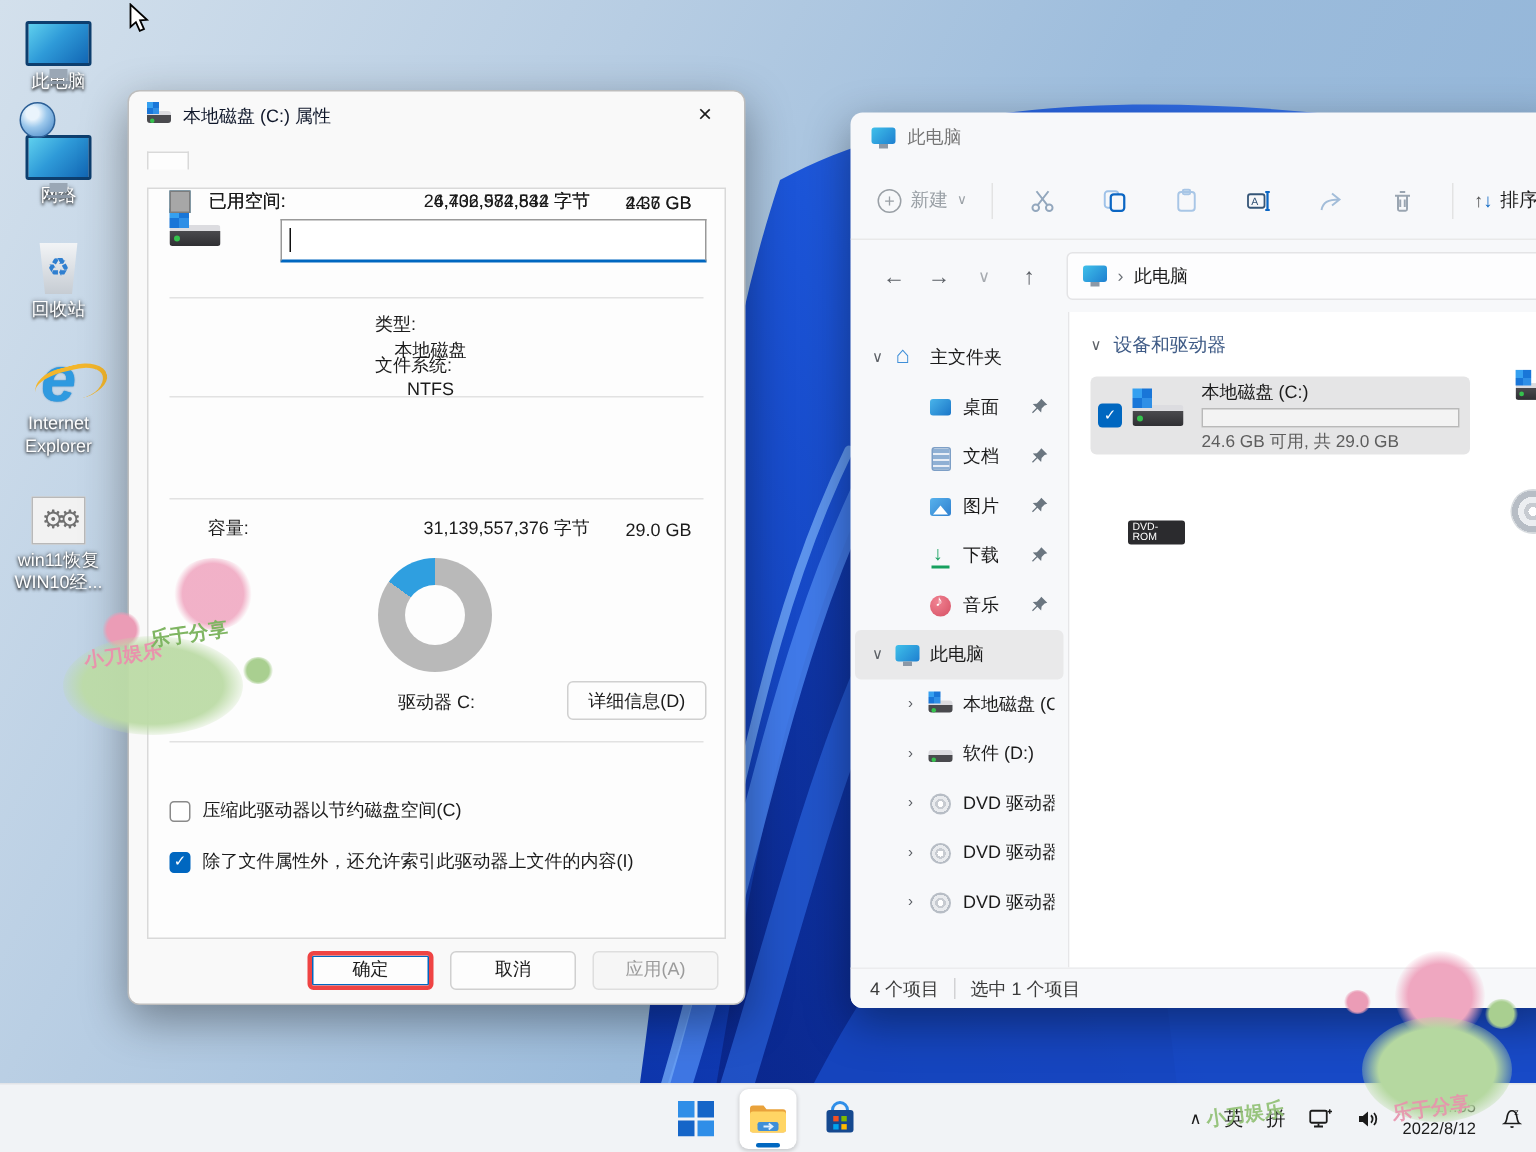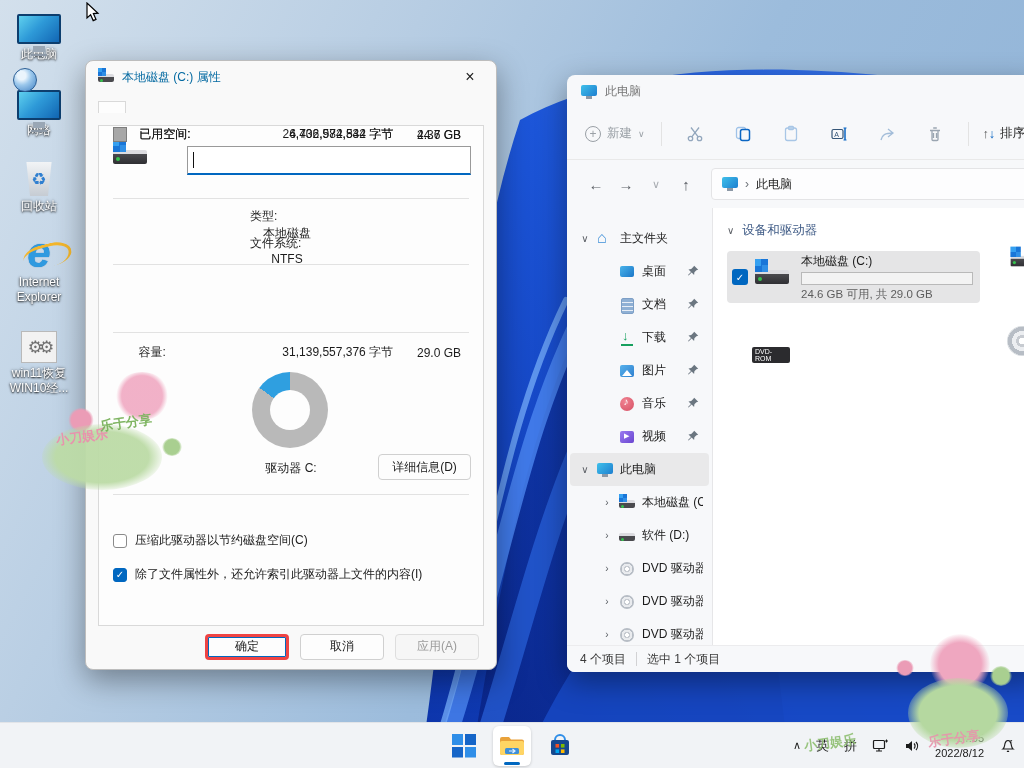--- a/index.html
+++ b/index.html
@@ -33,21 +33,21 @@
           border-bottom:none; border-left:none; border-radius:50% / 60%; transform:rotate(-14deg); }
   .gear-card { width:36px; height:32px; background:#f2f2f2; border:1px solid #b9b9b9; display:flex; align-items:center; justify-content:center; }
   .gear-card span { font-size:17px; color:#707070; letter-spacing:-4px; }
 
   
   .window { position:absolute; background:#f7f8fa; box-shadow:0 10px 30px rgba(0,0,0,.38); }
 
   
   #dlg { left:85px; top:60px; width:412px; height:610px; border-radius:8px; background:#f9f9f9; border:1px solid #bdbdbd; }
   #dlg .titlebar { position:absolute; left:0; top:0; right:0; height:32px; display:flex; align-items:center; padding:0 12px; gap:8px; }
-  #dlg .title { font-size:12px; color:#0369a1; }
+  #dlg .title { font-size:12px; color:#0f172a; }
   #dlg .close { margin-left:auto; font-size:16px; color:#1b1b1b; width:28px; text-align:center; cursor:default; }
   .tabs { position:absolute; left:12px; top:40px; display:flex; }
   .tab { font-size:12px; color:#1b1b1b; padding:5px 13px 6px; border:1px solid transparent; border-bottom:none; position:relative; }
   .tab.active { background:#fdfdfd; border-color:#d9d9d9; z-index:2; }
   .page { position:absolute; left:12px; right:12px; top:64px; height:501px; background:#fdfdfd; border:1px solid #d9d9d9; }
   .page .hr { position:absolute; left:14px; right:14px; height:1px; background:#e2e2e2; }
   .drive-ico { position:absolute; width:34px; height:14px; background:linear-gradient(#4a4a4e,#2f2f33); border-radius:2px; border-top:4px solid #dcdce0; }
   .drive-ico::after { content:""; position:absolute; left:3px; bottom:3px; width:4px; height:4px; border-radius:50%; background:#35c24d; }
   .drive-ico::before { content:""; position:absolute; left:0px; top:-15px; width:13px; height:13px;
         background:conic-gradient(from 0deg,#1976d8 0 25%,#2f8fe6 0 50%,#1976d8 0 75%,#35a0f0 0); }
@@ -425,52 +425,42 @@
     <span class="ic ic-documents"><i></i></span>
     <span class="lbl">文档</span>
     <span class="pin">
       <svg width="12" height="12" viewBox="0 0 12 12">
         <path d="M7.2,0.8 L11.2,4.8 L9.4,5.3 L7.4,7.3 L7.1,10 L4.6,7.5 L1.6,10.5 L1,9.9 L4,6.9 L1.5,4.4 L4.2,4.1 L6.2,2.1 Z" fill="#6b7680"></path>
       </svg>
     </span>
   </div>
           <div class="side-row ind1 pinned">
     <span class="chev"></span>
+    <span class="ic ic-pictures"><i></i></span>
+    <span class="lbl">图片</span>
+    <span class="pin">
+      <svg width="12" height="12" viewBox="0 0 12 12">
+        <path d="M7.2,0.8 L11.2,4.8 L9.4,5.3 L7.4,7.3 L7.1,10 L4.6,7.5 L1.6,10.5 L1,9.9 L4,6.9 L1.5,4.4 L4.2,4.1 L6.2,2.1 Z" fill="#6b7680"></path>
+      </svg>
+    </span>
+  </div>
+          <div class="side-row ind1 pinned">
+    <span class="chev"></span>
     <span class="ic ic-downloads"><i></i></span>
     <span class="lbl">下载</span>
     <span class="pin">
       <svg width="12" height="12" viewBox="0 0 12 12">
         <path d="M7.2,0.8 L11.2,4.8 L9.4,5.3 L7.4,7.3 L7.1,10 L4.6,7.5 L1.6,10.5 L1,9.9 L4,6.9 L1.5,4.4 L4.2,4.1 L6.2,2.1 Z" fill="#6b7680"></path>
       </svg>
     </span>
   </div>
           <div class="side-row ind1 pinned">
     <span class="chev"></span>
-    <span class="ic ic-pictures"><i></i></span>
-    <span class="lbl">图片</span>
-    <span class="pin">
-      <svg width="12" height="12" viewBox="0 0 12 12">
-        <path d="M7.2,0.8 L11.2,4.8 L9.4,5.3 L7.4,7.3 L7.1,10 L4.6,7.5 L1.6,10.5 L1,9.9 L4,6.9 L1.5,4.4 L4.2,4.1 L6.2,2.1 Z" fill="#6b7680"></path>
-      </svg>
-    </span>
-  </div>
-          <div class="side-row ind1 pinned">
-    <span class="chev"></span>
     <span class="ic ic-music"><i></i></span>
     <span class="lbl">音乐</span>
-    <span class="pin">
-      <svg width="12" height="12" viewBox="0 0 12 12">
-        <path d="M7.2,0.8 L11.2,4.8 L9.4,5.3 L7.4,7.3 L7.1,10 L4.6,7.5 L1.6,10.5 L1,9.9 L4,6.9 L1.5,4.4 L4.2,4.1 L6.2,2.1 Z" fill="#6b7680"></path>
-      </svg>
-    </span>
-  </div>
-          <div class="side-row ind1 pinned">
-    <span class="chev"></span>
-    <span class="ic ic-videos"><i></i></span>
-    <span class="lbl">视频</span>
     <span class="pin">
       <svg width="12" height="12" viewBox="0 0 12 12">
         <path d="M7.2,0.8 L11.2,4.8 L9.4,5.3 L7.4,7.3 L7.1,10 L4.6,7.5 L1.6,10.5 L1,9.9 L4,6.9 L1.5,4.4 L4.2,4.1 L6.2,2.1 Z" fill="#6b7680"></path>
       </svg>
     </span>
   </div>
           <div class="side-row sel">
     <span class="chev">∨</span>
     <span class="ic ic-monitor"><i></i></span>
     <span class="lbl">此电脑</span>

